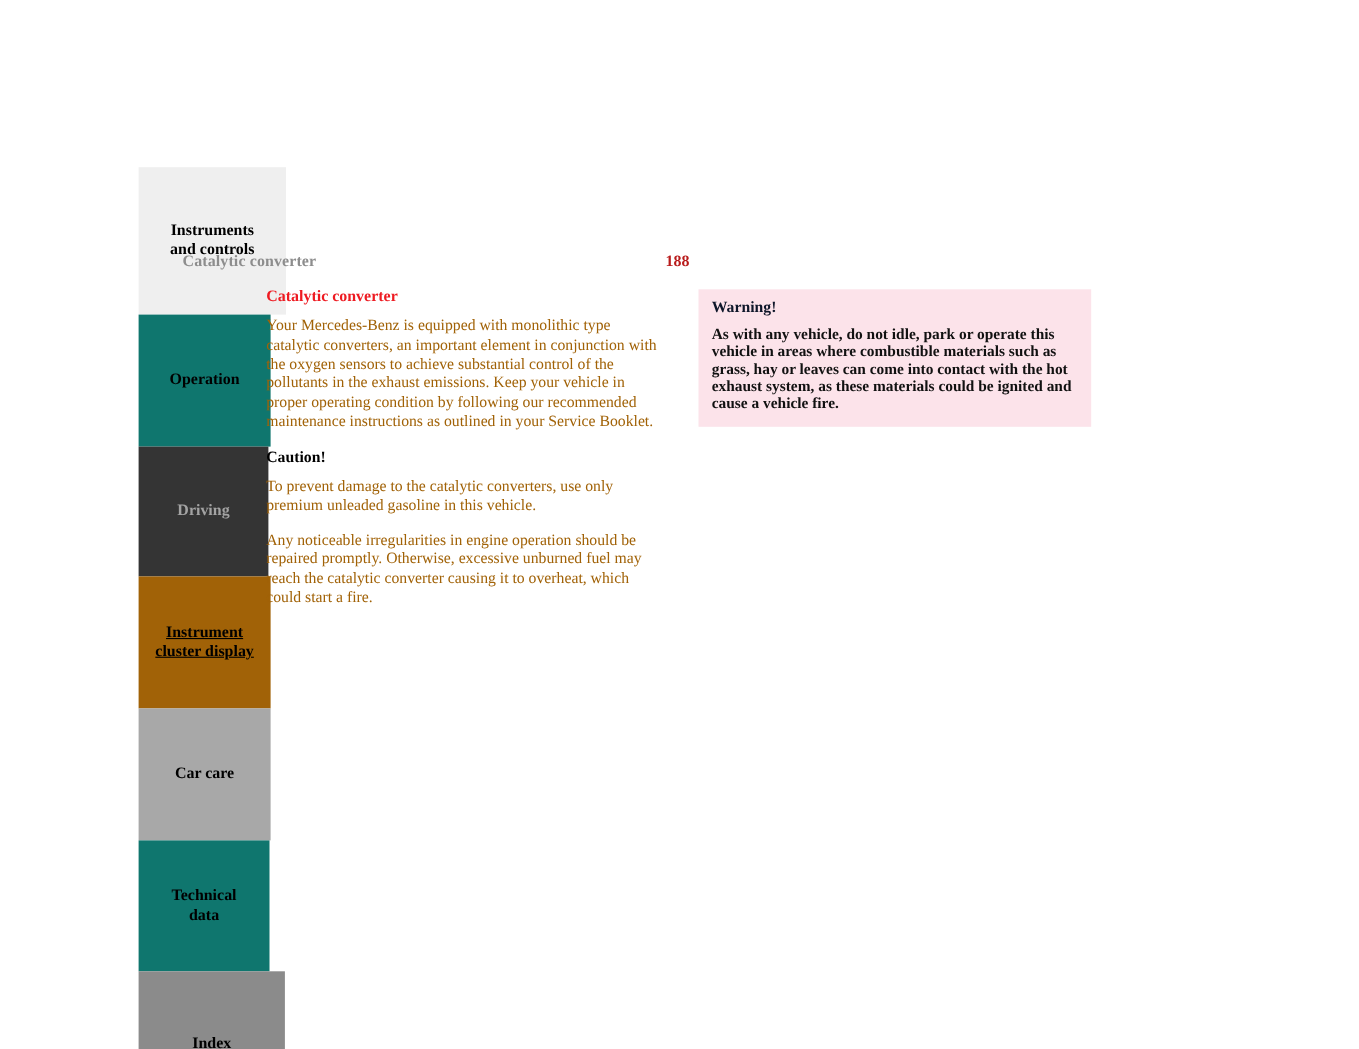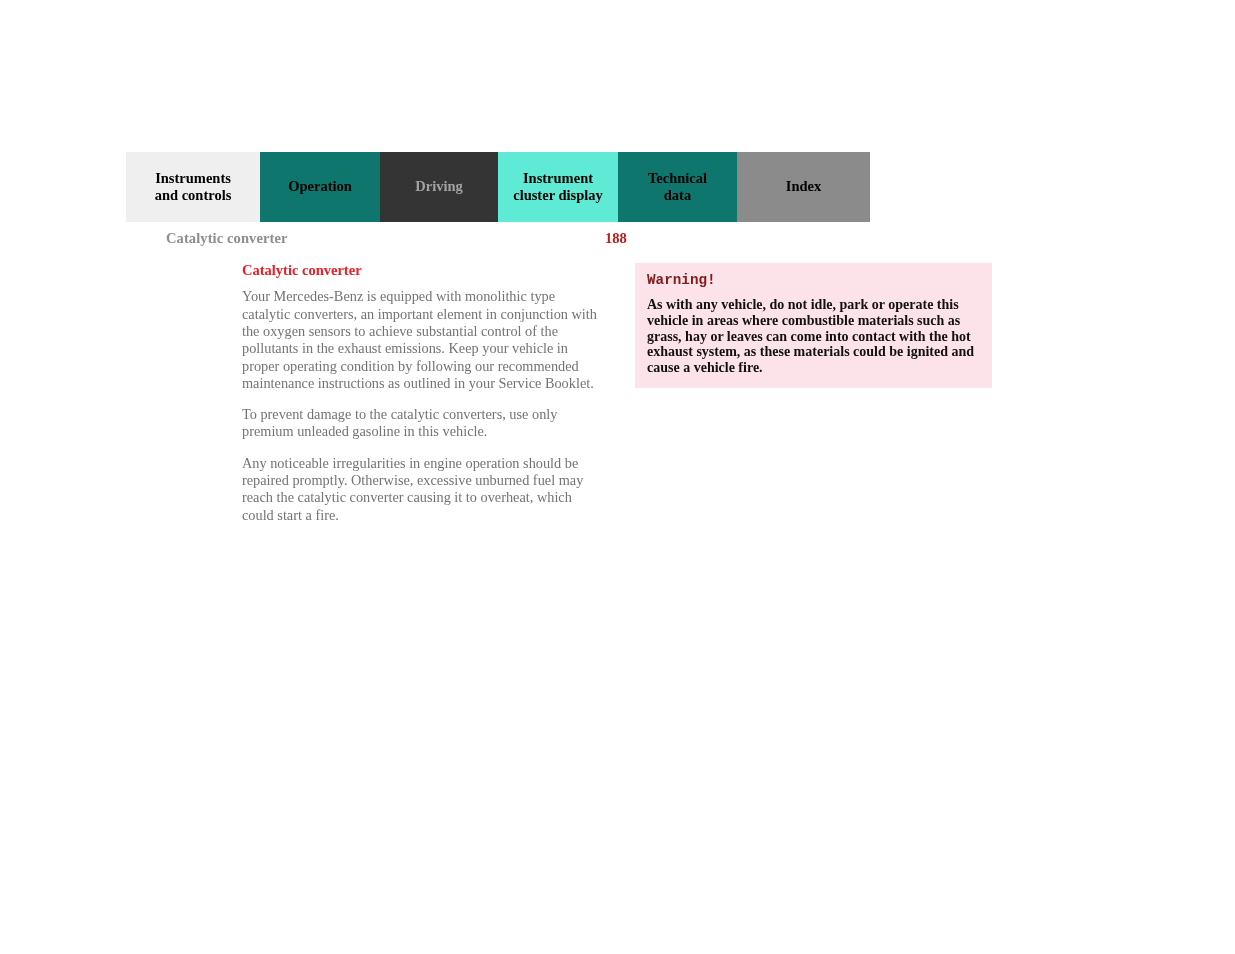--- a/index.html
+++ b/index.html
@@ -21,21 +21,21 @@
   }
 
   
   .tabbar {
     position: absolute;
     left: 126px;
     top: 152px;
     width: 982px;
     height: 70px;
     display: flex;
-    flex-direction: row;
+    flex-direction: column;
     align-items: stretch;
   }
   .tab {
     display: flex;
     align-items: center;
     justify-content: center;
     text-align: center;
     font-family: "Liberation Serif", "DejaVu Serif", serif;
     font-weight: bold;
     font-size: 14.5px;
@@ -92,21 +92,21 @@
   .sec-title {
     color: #ee1b22;
     font-weight: bold;
     font-size: 14.5px;
     margin: 0 0 9px 0;
     line-height: 1.2;
   }
   .body-p {
     font-size: 14.3px;
     line-height: 17.3px;
-    color: #737373;
+    color: #a16207;
     margin: 0 0 14px 0;
   }
   .body-p:last-child {
     margin-bottom: 0;
   }
   .sub-title {
     font-size: 14.3px;
     font-weight: bold;
     color: #000000;
     margin: 16px 0 9px 0;
@@ -116,58 +116,59 @@
   
   .warnbox {
     background: #fce3ea;
     padding: 9px 12px 12px 12px;
     box-sizing: border-box;
     width: 357px;
   }
   .warn-title {
     font-size: 14.3px;
     font-weight: bold;
-    color: #7f1d1d;
+    color: #0f172a;
     margin: 0 0 8px 0;
     line-height: 1.2;
-    font-family: Liberation Mono, monospace;
   }
   .warn-body {
     font-size: 14px;
     font-weight: bold;
     color: #111111;
     line-height: 15.7px;
     margin: 0;
   }
 </style>
 </head>
 <body>
 
 <div id="page">
 
   <div class="tabbar" id="tabbar">
       <div class="tab" style="background: rgb(239, 239, 239); width: 134px; flex: 0 0 134px;"><span>Instruments
 and controls</span></div>
       <div class="tab" style="background: #0f766e; width: 120px; flex: 0 0 120px;"><span>Operation</span></div>
       <div class="tab active" style="background: rgb(52, 52, 52); width: 118px; flex: 0 0 118px;"><span>Driving</span></div>
-      <div class="tab" style="background: #5eead4; width: 120px; flex: 0 0 120px;"><span>Instrument
+      <div class="tab" style="background: #a16207; width: 120px; flex: 0 0 120px; text-decoration: underline;"><span>Instrument
 cluster display</span></div>
+      <div class="tab" style="background: rgb(168, 168, 168); width: 120px; flex: 0 0 120px;"><span>Car care</span></div>
       <div class="tab" style="background: #0f766e; width: 119px; flex: 0 0 119px;"><span>Technical
 data</span></div>
       <div class="tab" style="background: rgb(139, 139, 139); width: 133px; flex: 0 0 133px;"><span>Index</span></div>
     </div>
 
   <div class="runhead">
     <div class="runhead-title" style="color: rgb(141, 141, 141);">Catalytic converter</div>
     <div class="runhead-page">188</div>
   </div>
 
   <div class="col-left">
     <div class="sec-title" style="color: rgb(238, 27, 34);">Catalytic converter</div>
     <p class="body-p">Your Mercedes-Benz is equipped with monolithic type catalytic converters, an important element in conjunction with the oxygen sensors to achieve substantial control of the pollutants in the exhaust emissions. Keep your vehicle in proper operating condition by following our recommended maintenance instructions as outlined in your Service Booklet.</p>
+    <div class="sub-title">Caution!</div>
     <p class="body-p">To prevent damage to the catalytic converters, use only premium unleaded gasoline in this vehicle.</p>
     <p class="body-p">Any noticeable irregularities in engine operation should be repaired promptly. Otherwise, excessive unburned fuel may reach the catalytic converter causing it to overheat, which could start a fire.</p>
   </div>
 
   <div class="col-right">
     <div class="warnbox" id="warnbox" style="background: rgb(252, 227, 234);">
       <div class="warn-title">Warning!</div>
       <p class="warn-body">As with any vehicle, do not idle, park or operate this vehicle in areas where combustible materials such as grass, hay or leaves can come into contact with the hot exhaust system, as these materials could be ignited and cause a vehicle fire.</p>
     </div>
   </div>

